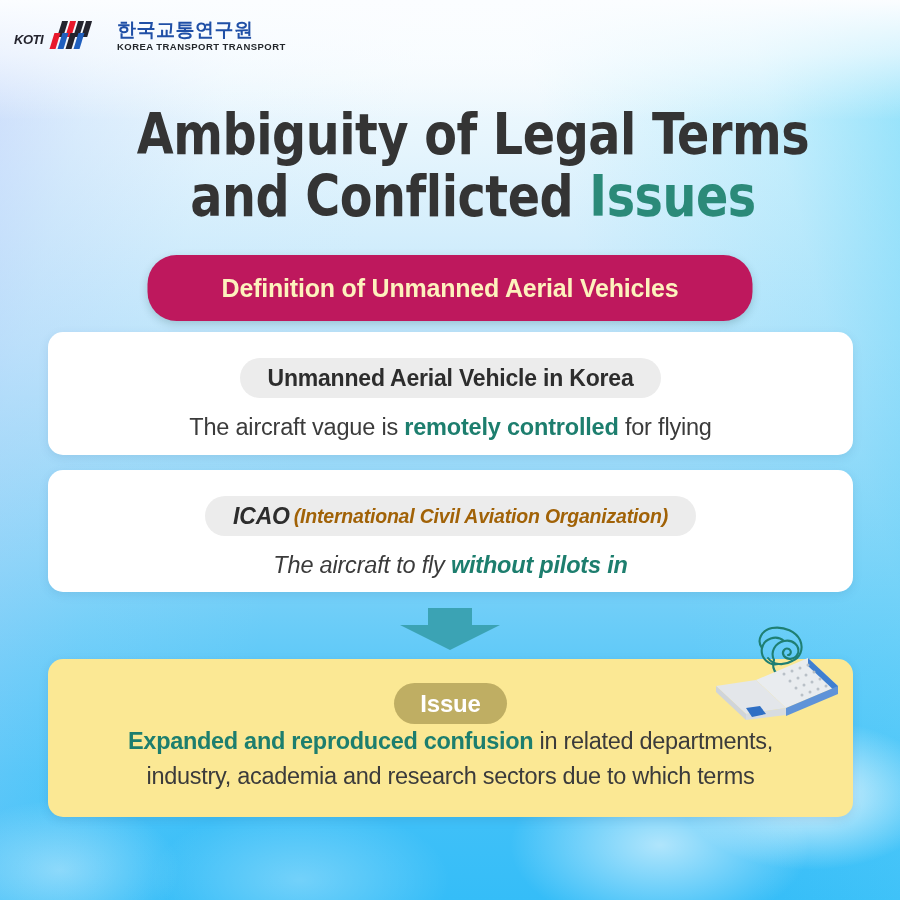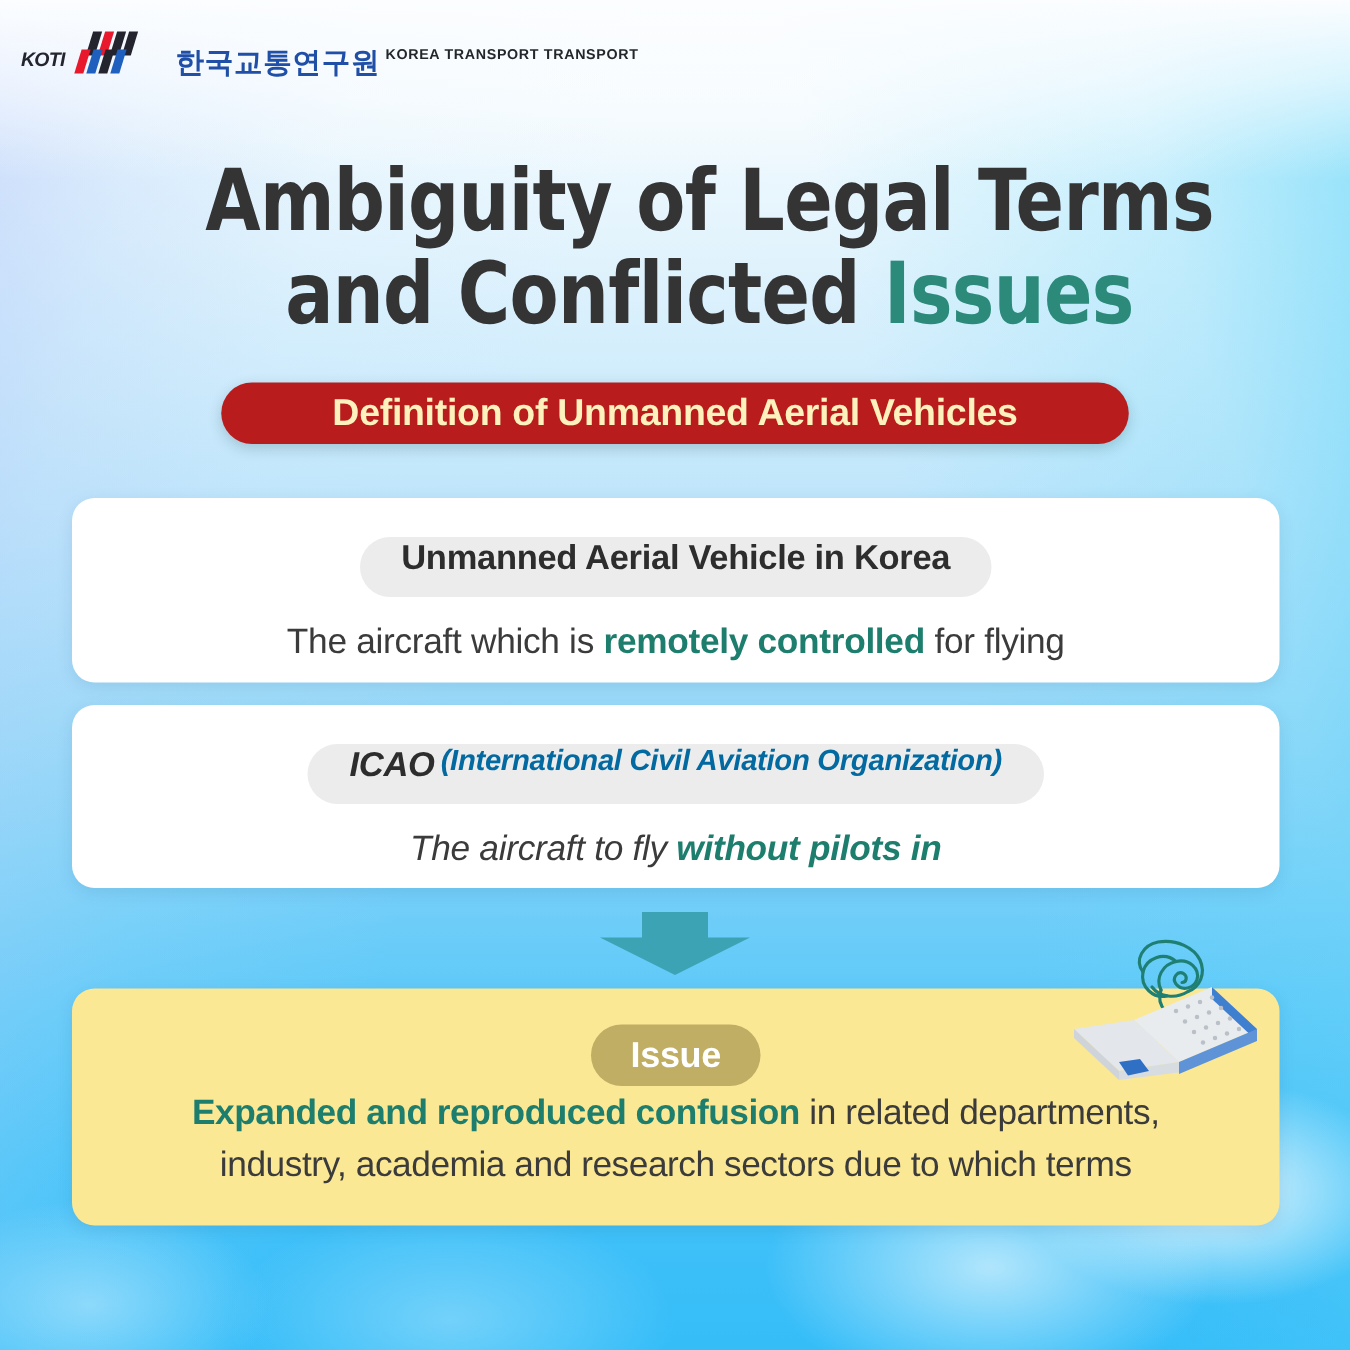--- a/index.html
+++ b/index.html
@@ -76,21 +76,21 @@
   .logo {
     position: absolute;
     left: 14px;
     top: 12px;
     display: flex;
     align-items: flex-end;
     gap: 7px;
     height: 40px;
   }
   .logo-koti-mark { display: block; }
-  .logo-text-block { display: flex; flex-direction: row; justify-content: center; }
+  .logo-text-block { display: flex; flex-direction: column; justify-content: center; }
   .logo-ko { display: block; }
   .logo-en {
     font-size: 9.5px;
     font-weight: bold;
     letter-spacing: 0.45px;
     color: #23272b;
     margin-top: 1px;
     white-space: nowrap;
   }
 
@@ -114,22 +114,22 @@
   }
   .title-accent { color: #2b8a79; }
 
   
   .banner {
     position: absolute;
     left: 50%;
     transform: translateX(-50%);
     top: 255px;
     width: 605px;
-    height: 41px;
-    background: #b91c1c;
+    height: 66px;
+    background: #be185d;
     border-radius: 29px;
     display: flex;
     align-items: center;
     justify-content: center;
     box-shadow: 0 3px 9px rgba(20,70,70,0.22);
   }
   .banner-label {
     color: #fdf2bd;
     font-size: 25px;
     font-weight: bold;
@@ -151,35 +151,35 @@
   }
   .card-1 { top: 332px; height: 123px; }
   .card-2 { top: 470px; height: 122px; font-style: italic; }
 
   .card-pill {
     background: #ececec;
     border-radius: 22px;
     height: 40px;
     padding: 0 28px;
     display: flex;
-    align-items: flex-start;
+    align-items: center;
     justify-content: center;
     margin-top: 26px;
   }
   .pill-main {
     font-size: 23px;
     font-weight: bold;
     color: #2d2d2d;
     letter-spacing: -0.2px;
     white-space: nowrap;
   }
   .pill-sub {
     font-size: 19.5px;
     font-weight: bold;
-    color: #0369a1;
+    color: #a16207;
     letter-spacing: -0.2px;
     white-space: nowrap;
     margin-left: 4px;
   }
   .card-body {
     font-size: 23.5px;
     color: #3b3b3b;
     letter-spacing: -0.2px;
     margin-top: 16px;
     white-space: nowrap;
@@ -289,21 +289,21 @@
   </div>
 
   <div class="banner">
     <span class="banner-label">Definition of Unmanned Aerial Vehicles</span>
   </div>
 
   <div class="card card-1">
     <div class="card-pill">
       <span class="pill-main">Unmanned Aerial Vehicle in Korea</span>
     </div>
-    <div class="card-body"><span>The aircraft which is </span><span class="hl">remotely controlled</span><span> for flying</span></div>
+    <div class="card-body"><span>The aircraft vague is </span><span class="hl">remotely controlled</span><span> for flying</span></div>
   </div>
 
   <div class="card card-2">
     <div class="card-pill">
       <span class="pill-main">ICAO</span>
       <span class="pill-sub">(International Civil Aviation Organization)</span>
     </div>
     <div class="card-body"><span>The aircraft to fly </span><span class="hl">without pilots in</span><span></span></div>
   </div>
 

